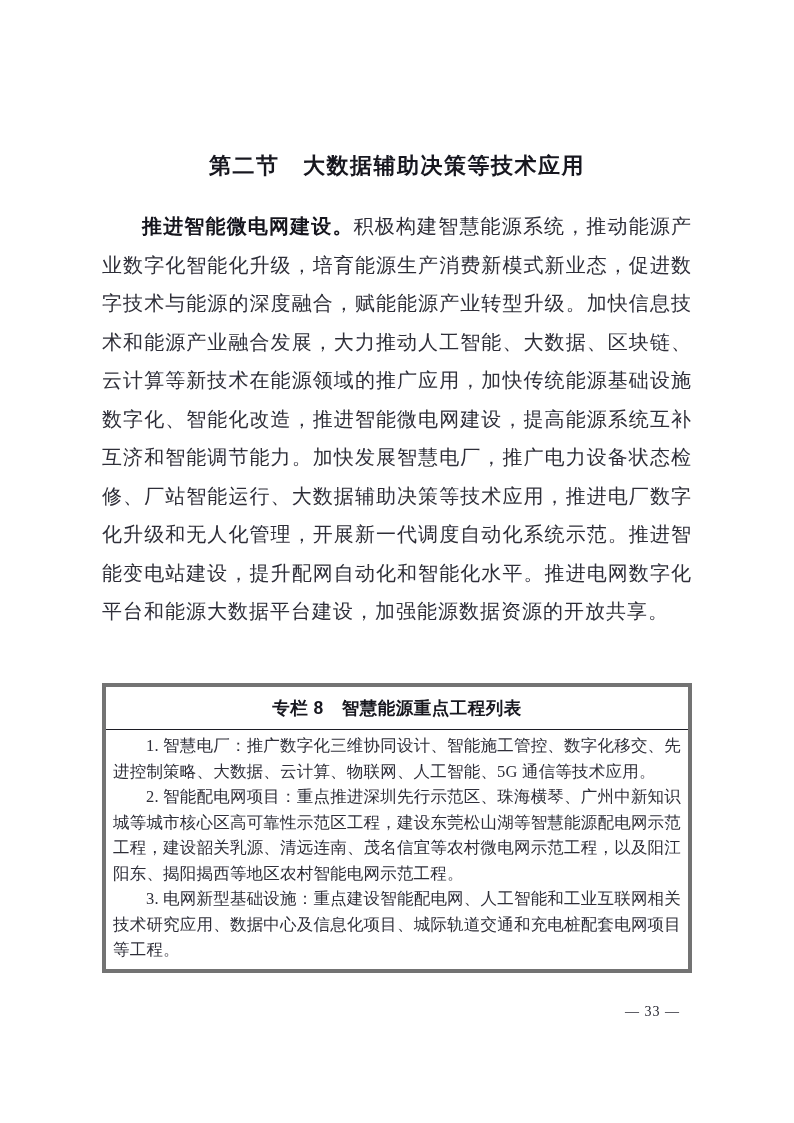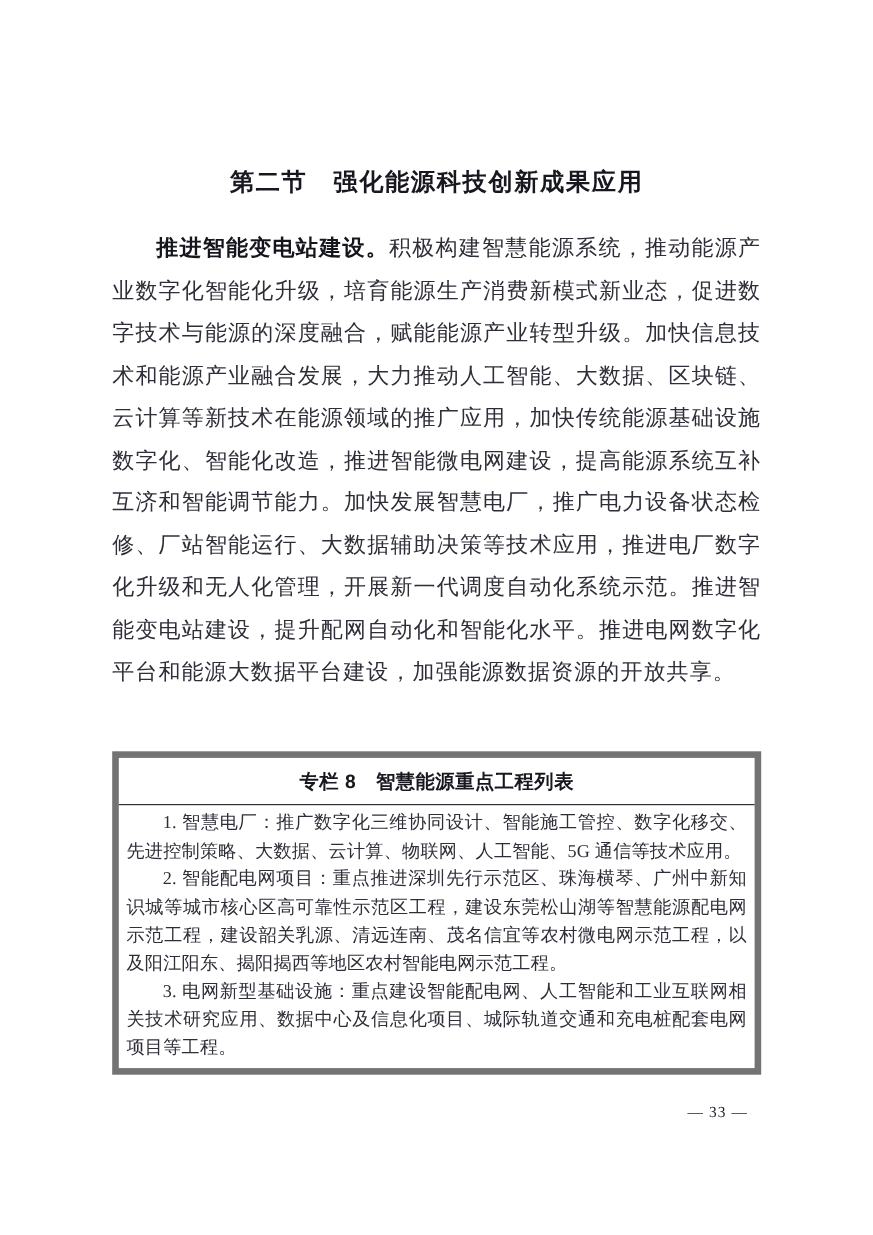--- a/index.html
+++ b/index.html
@@ -43,21 +43,21 @@
   .body-paragraph .lead {
     font-weight: bold;
     color: #15151d;
   }
   .panel {
     position: absolute;
     left: 102px;
     top: 683px;
     width: 590px;
     box-sizing: border-box;
-    border: 6px solid #737373;
+    border: 4px solid #737373;
     background: #ffffff;
   }
   .panel-header {
     height: 42px;
     line-height: 42px;
     text-align: center;
     border-bottom: 1px solid #1c1c24;
     font-family: "Liberation Sans", "DejaVu Sans", sans-serif;
     font-weight: bold;
     font-size: 17.5px;
@@ -86,23 +86,23 @@
     line-height: 22px;
     letter-spacing: 1px;
     color: #1f1f2a;
   }
 </style>
 </head>
 <body>
 
 <div class="page">
 
-  <h1 class="section-title">第二节　强化能源科技创新成果应用</h1>
+  <h1 class="section-title">第二节　大数据辅助决策等技术应用</h1>
 
-  <p class="body-paragraph"><span class="lead">推进智能变电站建设。</span><span>积极构建智慧能源系统，推动能源产业数字化智能化升级，培育能源生产消费新模式新业态，促进数字技术与能源的深度融合，赋能能源产业转型升级。加快信息技术和能源产业融合发展，大力推动人工智能、大数据、区块链、云计算等新技术在能源领域的推广应用，加快传统能源基础设施数字化、智能化改造，推进智能微电网建设，提高能源系统互补互济和智能调节能力。加快发展智慧电厂，推广电力设备状态检修、厂站智能运行、大数据辅助决策等技术应用，推进电厂数字化升级和无人化管理，开展新一代调度自动化系统示范。推进智能变电站建设，提升配网自动化和智能化水平。推进电网数字化平台和能源大数据平台建设，加强能源数据资源的开放共享。</span></p>
+  <p class="body-paragraph"><span class="lead">推进智能微电网建设。</span><span>积极构建智慧能源系统，推动能源产业数字化智能化升级，培育能源生产消费新模式新业态，促进数字技术与能源的深度融合，赋能能源产业转型升级。加快信息技术和能源产业融合发展，大力推动人工智能、大数据、区块链、云计算等新技术在能源领域的推广应用，加快传统能源基础设施数字化、智能化改造，推进智能微电网建设，提高能源系统互补互济和智能调节能力。加快发展智慧电厂，推广电力设备状态检修、厂站智能运行、大数据辅助决策等技术应用，推进电厂数字化升级和无人化管理，开展新一代调度自动化系统示范。推进智能变电站建设，提升配网自动化和智能化水平。推进电网数字化平台和能源大数据平台建设，加强能源数据资源的开放共享。</span></p>
 
   <div class="panel">
     <div class="panel-header">专栏 8　智慧能源重点工程列表</div>
     <div class="panel-body">
       <p class="panel-item">1. 智慧电厂：推广数字化三维协同设计、智能施工管控、数字化移交、先进控制策略、大数据、云计算、物联网、人工智能、5G 通信等技术应用。</p>
       <p class="panel-item">2. 智能配电网项目：重点推进深圳先行示范区、珠海横琴、广州中新知识城等城市核心区高可靠性示范区工程，建设东莞松山湖等智慧能源配电网示范工程，建设韶关乳源、清远连南、茂名信宜等农村微电网示范工程，以及阳江阳东、揭阳揭西等地区农村智能电网示范工程。</p>
       <p class="panel-item">3. 电网新型基础设施：重点建设智能配电网、人工智能和工业互联网相关技术研究应用、数据中心及信息化项目、城际轨道交通和充电桩配套电网项目等工程。</p>
     </div>
   </div>
 

